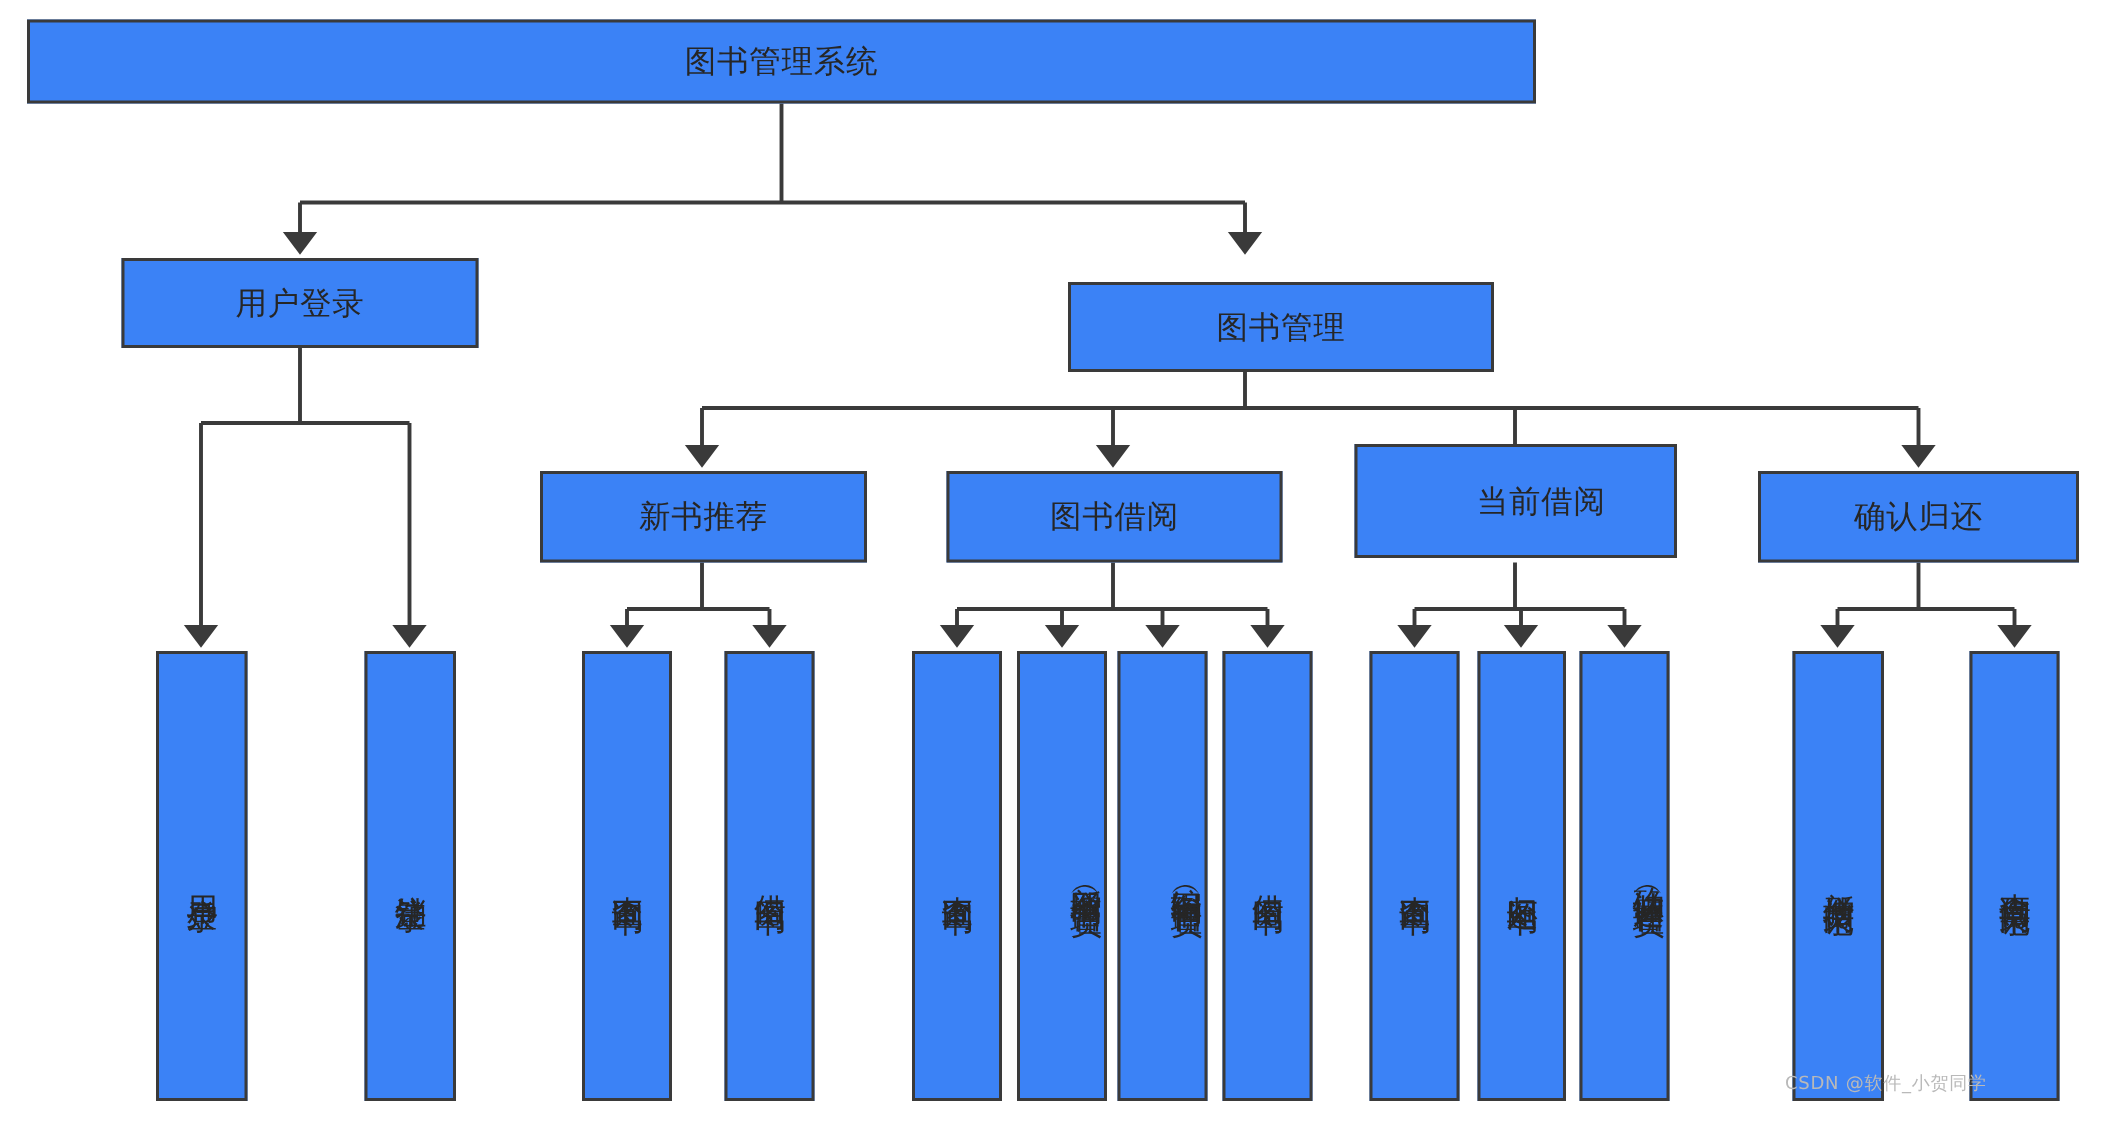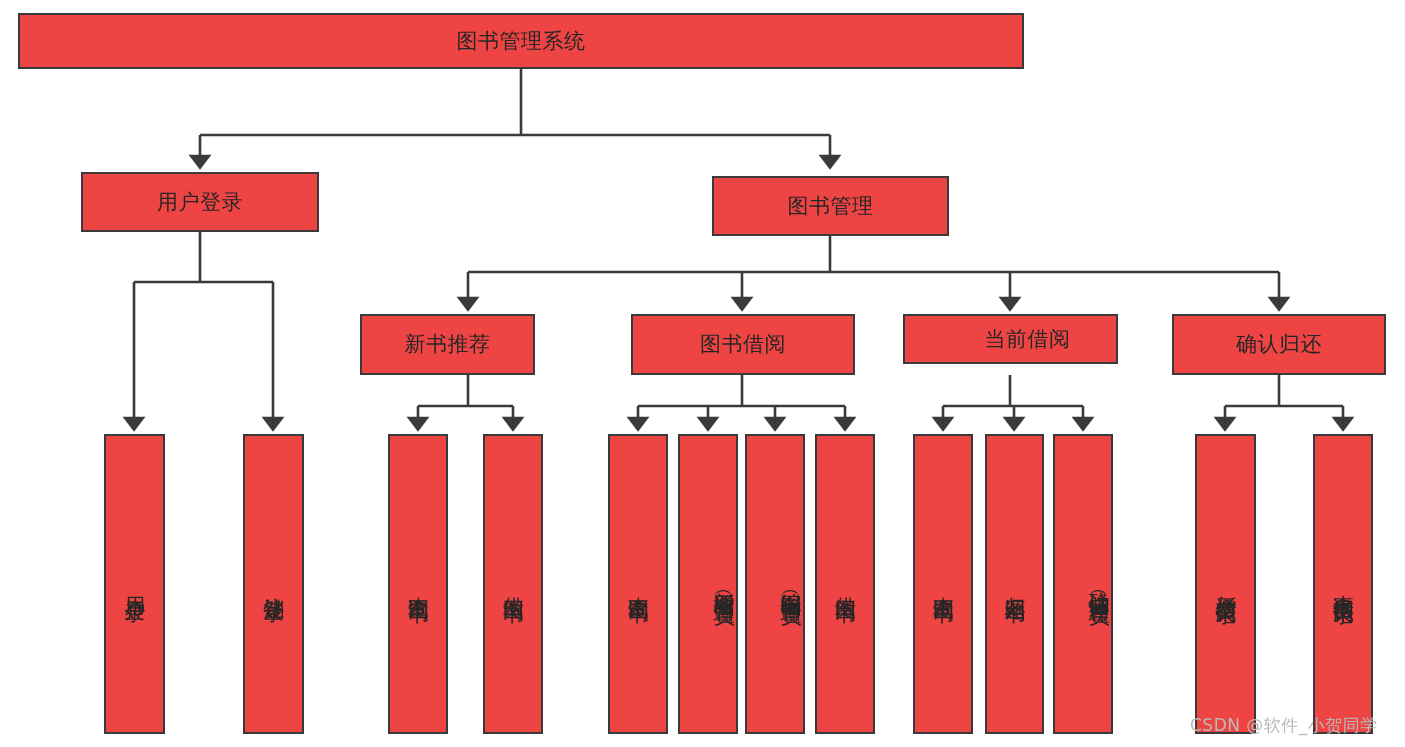--- a/index.html
+++ b/index.html
@@ -23,21 +23,21 @@
     left: 0;
     top: 0;
     width: 1405px;
     height: 747px;
     pointer-events: none;
   }
   .node {
     position: absolute;
     box-sizing: border-box;
     border: 2.5px solid #3a3a3a;
-    background: #ef4444;
+    background: #3b82f6;
     display: flex;
     align-items: center;
     justify-content: center;
     color: #262626;
     line-height: 1.18;
     text-align: center;
   }
   .node.h {
     font-size: 21px;
     letter-spacing: 0.5px;
@@ -57,21 +57,21 @@
   }
   .node.v .vtext {
     writing-mode: vertical-rl;
     text-orientation: upright;
     display: block;
     white-space: normal;
     max-height: 100%;
   }
   .watermark {
     position: absolute;
-    font-size: 17px;
+    font-size: 12px;
     color: #b9b9b9;
     white-space: nowrap;
     letter-spacing: 0.5px;
   }
 </style>
 </head>
 <body>
 
 <div id="canvas">
 
@@ -125,31 +125,31 @@
     </g>
   </svg>
 
   <div class="node root h" style="left:18px; top:13px; width:1006px; height:56px;">
     <span>图书管理系统</span>
   </div>
 
   <div class="node h" style="left:81px; top:172px; width:238px; height:60px;">
     <span>用户登录</span>
   </div>
-  <div class="node h" style="left:712px; top:176px; width:237px; height:60px;">
+  <div class="node h" style="left:712px; top:188px; width:284px; height:60px;">
     <span>图书管理</span>
   </div>
 
-  <div class="node h" style="left:360px; top:314px; width:175px; height:61px;">
+  <div class="node h" style="left:360px; top:314px; width:218px; height:61px;">
     <span>新书推荐</span>
   </div>
   <div class="node h" style="left:631px; top:314px; width:224px; height:61px;text-align:right;">
     <span>图书借阅</span>
   </div>
-  <div class="node h" style="left:903px; top:314px; width:215px; height:50px;padding-left:34px;">
+  <div class="node h" style="left:903px; top:296px; width:215px; height:76px;padding-left:34px;">
     <span>当前借阅</span>
   </div>
   <div class="node h" style="left:1172px; top:314px; width:214px; height:61px;">
     <span>确认归还</span>
   </div>
 
   <div class="node v" style="left:104px; top:434px; width:61px; height:300px; align-items:center;">
     <span class="vtext">用户登录</span>
   </div>
   <div class="node v" style="left:243px; top:434px; width:61px; height:300px; align-items:center;">

